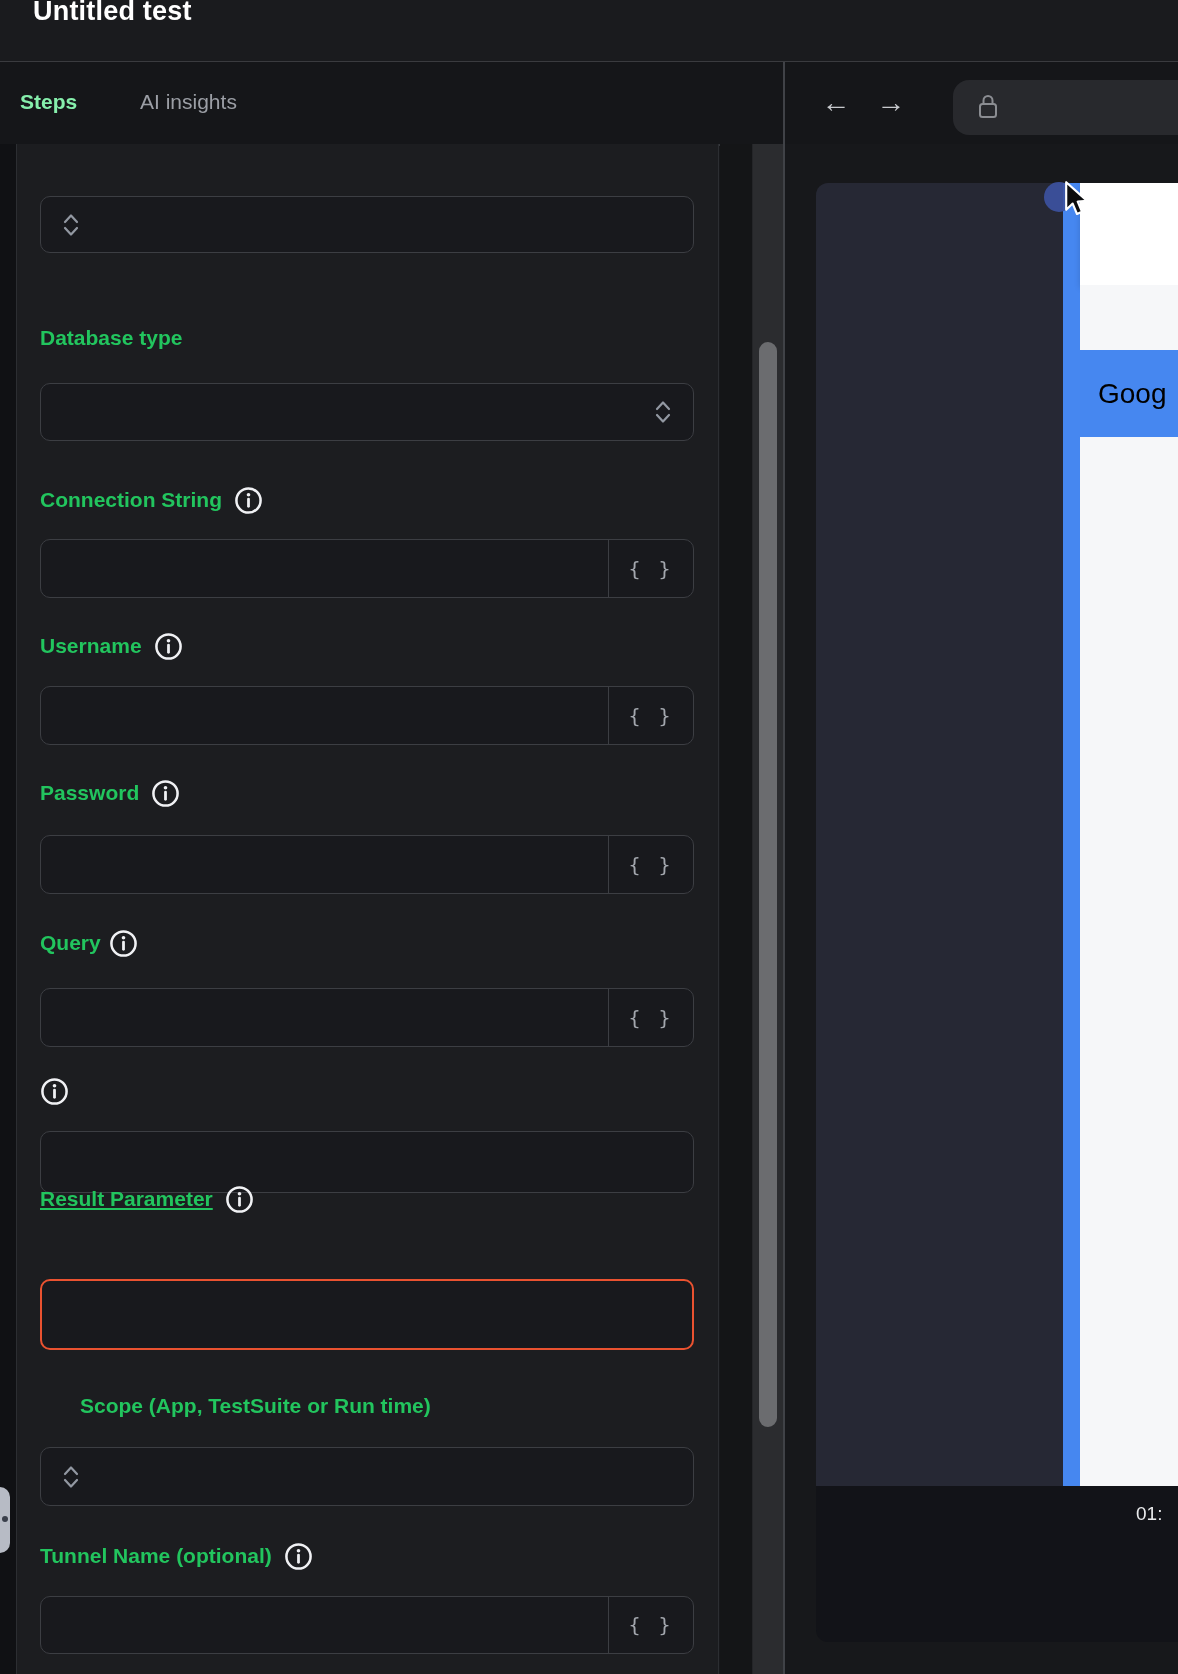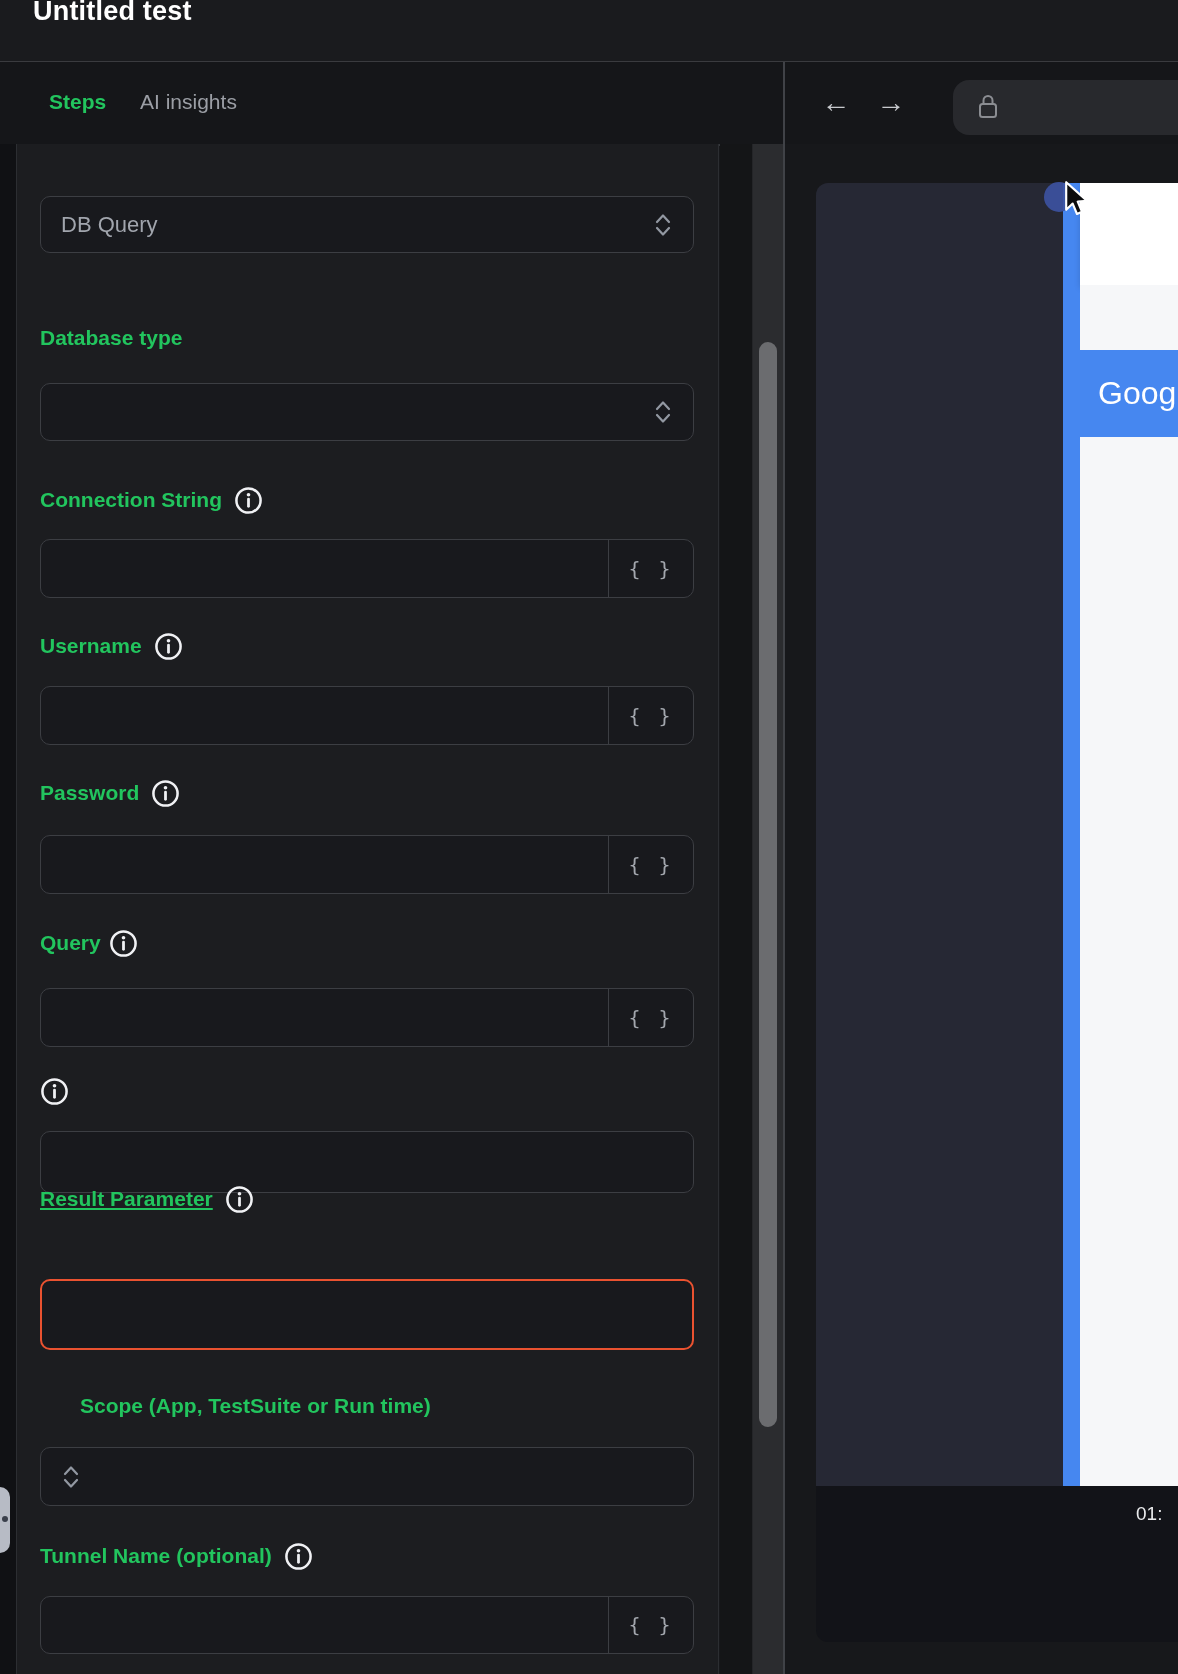--- a/index.html
+++ b/index.html
@@ -7,21 +7,21 @@
     width:1178px;height:1674px;overflow:hidden;position:relative;
     background:#17181b;font-family:"Liberation Sans",sans-serif;
     -webkit-font-smoothing:antialiased;
   }
   .abs{position:absolute;}
   
   .topbar{left:0;top:0;width:1178px;height:61px;background:#1a1b1e;border-bottom:1px solid #3a3b3f;}
   .title{left:33px;top:-4px;font-size:27px;font-weight:700;color:#ffffff;letter-spacing:.2px;}
   .subbar{left:0;top:62px;width:1178px;height:82px;background:#151619;border-bottom:2px solid #36383c;}
   .tab{top:28px;font-size:21px;color:#9b9ea5;cursor:pointer;}
-  .tab.active{color:#22c55e;font-weight:600;margin-left:29px;}
+  .tab.active{color:#86efac;font-weight:600;}
   .tab-steps{left:20px;}
   .tab-ai{left:140px;}
   
   .nav-btn{top:22px;width:36px;height:36px;display:flex;align-items:center;justify-content:center;
     color:#c7c9cd;font-size:29px;cursor:pointer;}
   .urlbar{left:953px;top:18px;width:258px;height:55px;background:#28292d;border-radius:16px;
     display:flex;align-items:center;padding-left:24px;box-sizing:border-box;}
   
   .gutter{left:0;top:144px;width:16px;height:1530px;background:#101114;}
   .panel{left:16px;top:144px;width:703px;height:1530px;background:#1c1d20;
@@ -44,21 +44,21 @@
   .expr-seg{width:84px;align-self:stretch;border-left:1px solid #3c3e43;display:flex;align-items:center;
     justify-content:center;font-family:"DejaVu Sans Mono",monospace;font-size:20px;color:#a3a7ae;
     letter-spacing:3px;cursor:pointer;}
   
   .right-bg{left:785px;top:144px;width:393px;height:1530px;background:#17181b;}
   .pv-navy{left:816px;top:183px;width:247px;height:1303px;background:#262834;border-top-left-radius:12px;}
   .pv-blue-strip{left:1063px;top:183px;width:17px;height:1303px;background:#4687f0;}
   .pv-white{left:1080px;top:183px;width:98px;height:102px;background:#ffffff;box-shadow:0 3px 6px rgba(0,0,0,.15);}
   .pv-gray1{left:1080px;top:285px;width:98px;height:65px;background:#f6f7f9;}
   .pv-gbtn{left:1080px;top:350px;width:98px;height:87px;background:#4687f0;display:flex;align-items:center;}
-  .pv-gbtn span{padding-left:18px;font-size:32px;color:#ffffff;white-space:nowrap;}
+  .pv-gbtn span{padding-left:18px;font-size:28px;color:#000000;white-space:nowrap;}
   .pv-gray2{left:1080px;top:437px;width:98px;height:1049px;background:#f6f7f9;}
   .pv-bottom{left:816px;top:1486px;width:362px;height:156px;background:#121318;border-bottom-left-radius:12px;}
   .pv-time{left:1136px;top:1503px;font-size:19px;color:#e9eaec;white-space:nowrap;}
   .click-dot{left:1044px;top:182px;width:30px;height:30px;border-radius:50%;background:#3c51a0;opacity:.92;}
   .cursor{left:1062px;top:181px;}
 </style>
 </head>
 <body>
 
 <div>
@@ -85,21 +85,20 @@
         </svg>
       </span>
       <span></span>
     </div>
   </div>
 
   <div class="abs gutter"></div>
   <div class="abs panel"></div>
 
   <div class="abs control" style="top:196px;height:57px;">
-    <span class="ctrl-value">DB Query</span>
     <span class="chev">
       <svg width="20" height="28" viewBox="0 0 20 28">
         <path d="M4 11 L10 4.5 L16 11" fill="none" stroke="#9298a2" stroke-width="2.2" stroke-linecap="round" stroke-linejoin="round"></path>
         <path d="M4 17 L10 23.5 L16 17" fill="none" stroke="#9298a2" stroke-width="2.2" stroke-linecap="round" stroke-linejoin="round"></path>
       </svg>
     </span>
   </div>
 
   <div>
       <div class="abs field-label" style="top: 323px;">

